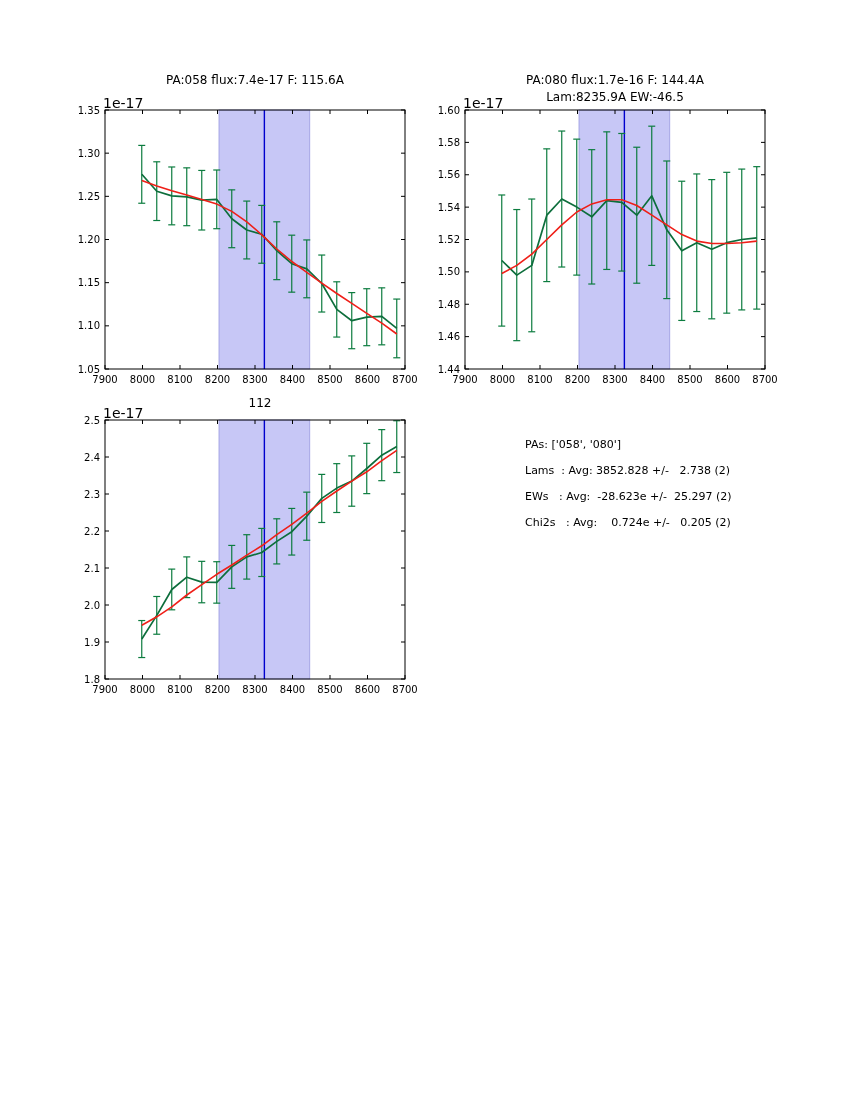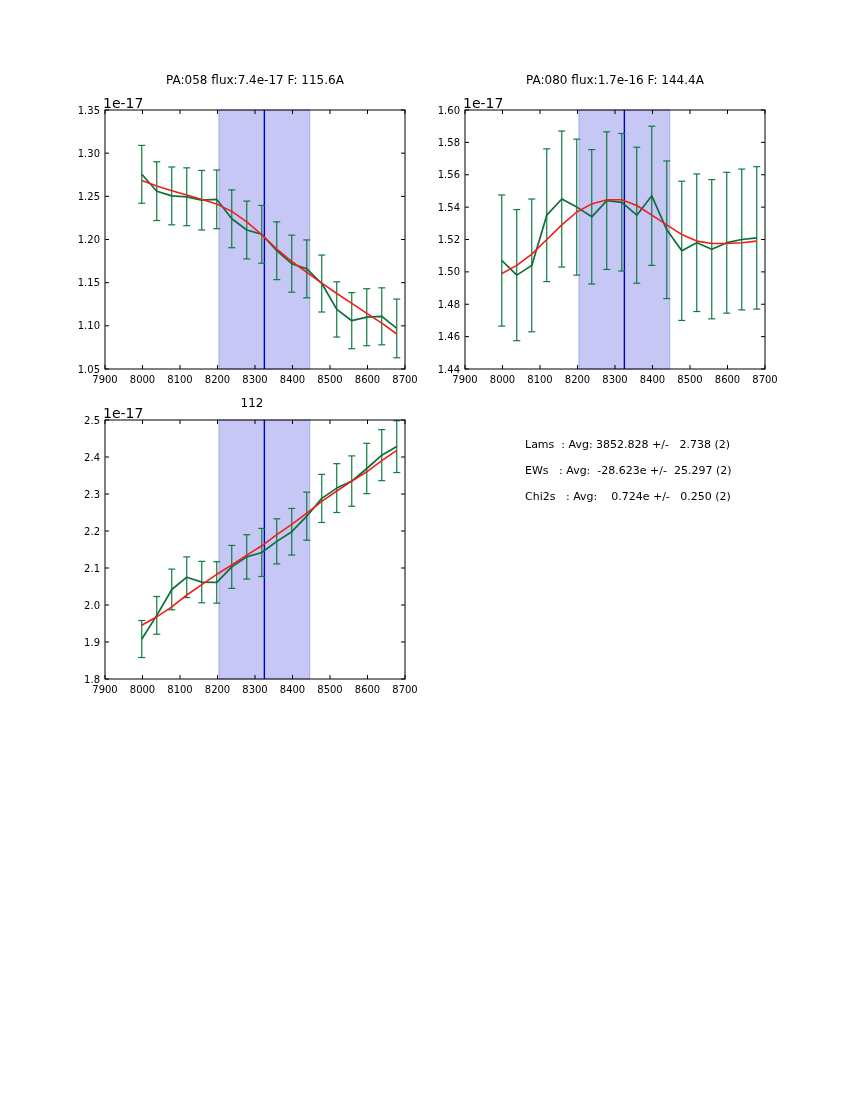--- a/index.html
+++ b/index.html
@@ -162,20 +162,21 @@
       <line x1="40" y1="55.1666666666667" x2="44" y2="55.1666666666667" stroke="#000000" stroke-width="1"></line>
       <line x1="340" y1="55.1666666666667" x2="336" y2="55.1666666666667" stroke="#000000" stroke-width="1"></line>
       <text x="35" y="58.6666666666667" text-anchor="end" font-size="10px" fill="#000000">1.30</text>
       <line x1="40" y1="12" x2="44" y2="12" stroke="#000000" stroke-width="1"></line>
       <line x1="340" y1="12" x2="336" y2="12" stroke="#000000" stroke-width="1"></line>
       <text x="35" y="15.5" text-anchor="end" font-size="10px" fill="#000000">1.35</text>
     </svg>
 
   <div class="plot-title" style="left:465px; top:72px;">
     <div>PA:080 flux:1.7e-16 F: 144.4A</div>
+    <div>Lam:8235.9A EW:-46.5</div>
   </div>
   <div class="offset-label" style="left:463px; top:95px;">1e-17</div>
   <svg class="chart-svg" id="chart-1" width="358" height="296" style="left:425px; top:98px;">
       <rect x="154" y="12" width="90.75" height="259" fill="#c7c7f6" stroke="#9a9ae0" stroke-width="0.8"></rect>
       <line x1="199.375" y1="12" x2="199.375" y2="271" stroke="#0000cd" stroke-width="1.4"></line>
       <line x1="76.75" y1="96.98437500000027" x2="76.75" y2="228.1031250000001" stroke="#0c7c3f" stroke-width="1.2"></line>
       <line x1="73.25" y1="96.98437500000027" x2="80.25" y2="96.98437500000027" stroke="#0c7c3f" stroke-width="1.2"></line>
       <line x1="73.25" y1="228.1031250000001" x2="80.25" y2="228.1031250000001" stroke="#0c7c3f" stroke-width="1.2"></line>
       <line x1="91.75" y1="111.5531250000001" x2="91.75" y2="242.67187499999991" stroke="#0c7c3f" stroke-width="1.2"></line>
       <line x1="88.25" y1="111.5531250000001" x2="95.25" y2="111.5531250000001" stroke="#0c7c3f" stroke-width="1.2"></line>
@@ -280,21 +281,21 @@
       <line x1="340" y1="76.75" x2="336" y2="76.75" stroke="#000000" stroke-width="1"></line>
       <text x="35" y="80.25" text-anchor="end" font-size="10px" fill="#000000">1.56</text>
       <line x1="40" y1="44.375" x2="44" y2="44.375" stroke="#000000" stroke-width="1"></line>
       <line x1="340" y1="44.375" x2="336" y2="44.375" stroke="#000000" stroke-width="1"></line>
       <text x="35" y="47.875" text-anchor="end" font-size="10px" fill="#000000">1.58</text>
       <line x1="40" y1="12" x2="44" y2="12" stroke="#000000" stroke-width="1"></line>
       <line x1="340" y1="12" x2="336" y2="12" stroke="#000000" stroke-width="1"></line>
       <text x="35" y="15.5" text-anchor="end" font-size="10px" fill="#000000">1.60</text>
     </svg>
 
-  <div class="plot-title" style="left:102px; top:395px;">
+  <div class="plot-title" style="left:110px; top:395px;">
     <div>112</div>
   </div>
   <div class="offset-label" style="left:103px; top:405px;">1e-17</div>
   <svg class="chart-svg" id="chart-2" width="358" height="296" style="left:65px; top:408px;">
       <rect x="154" y="12" width="90.75" height="259" fill="#c7c7f6" stroke="#9a9ae0" stroke-width="0.8"></rect>
       <line x1="199.375" y1="12" x2="199.375" y2="271" stroke="#0000cd" stroke-width="1.4"></line>
       <line x1="76.75" y1="212.54000000000002" x2="76.75" y2="249.54000000000005" stroke="#0c7c3f" stroke-width="1.2"></line>
       <line x1="73.25" y1="212.54000000000002" x2="80.25" y2="212.54000000000002" stroke="#0c7c3f" stroke-width="1.2"></line>
       <line x1="73.25" y1="249.54000000000005" x2="80.25" y2="249.54000000000005" stroke="#0c7c3f" stroke-width="1.2"></line>
       <line x1="91.75" y1="188.48999999999995" x2="91.75" y2="226.23000000000002" stroke="#0c7c3f" stroke-width="1.2"></line>
@@ -398,18 +399,19 @@
       <text x="35" y="89.50000000000007" text-anchor="end" font-size="10px" fill="#000000">2.3</text>
       <line x1="40" y1="49.000000000000036" x2="44" y2="49.000000000000036" stroke="#000000" stroke-width="1"></line>
       <line x1="340" y1="49.000000000000036" x2="336" y2="49.000000000000036" stroke="#000000" stroke-width="1"></line>
       <text x="35" y="52.500000000000036" text-anchor="end" font-size="10px" fill="#000000">2.4</text>
       <line x1="40" y1="12" x2="44" y2="12" stroke="#000000" stroke-width="1"></line>
       <line x1="340" y1="12" x2="336" y2="12" stroke="#000000" stroke-width="1"></line>
       <text x="35" y="15.5" text-anchor="end" font-size="10px" fill="#000000">2.5</text>
     </svg>
 
   <div class="stats-panel">
+    <div class="stats-line">PAs: ['058', '080']</div>
     <div class="stats-line">Lams  : Avg: 3852.828 +/-   2.738 (2)</div>
     <div class="stats-line">EWs   : Avg:  -28.623e +/-  25.297 (2)</div>
-    <div class="stats-line">Chi2s   : Avg:    0.724e +/-   0.250 (2)</div>
+    <div class="stats-line">Chi2s   : Avg:    0.724e +/-   0.205 (2)</div>
   </div>
 
 </div>
 
 </body></html>

